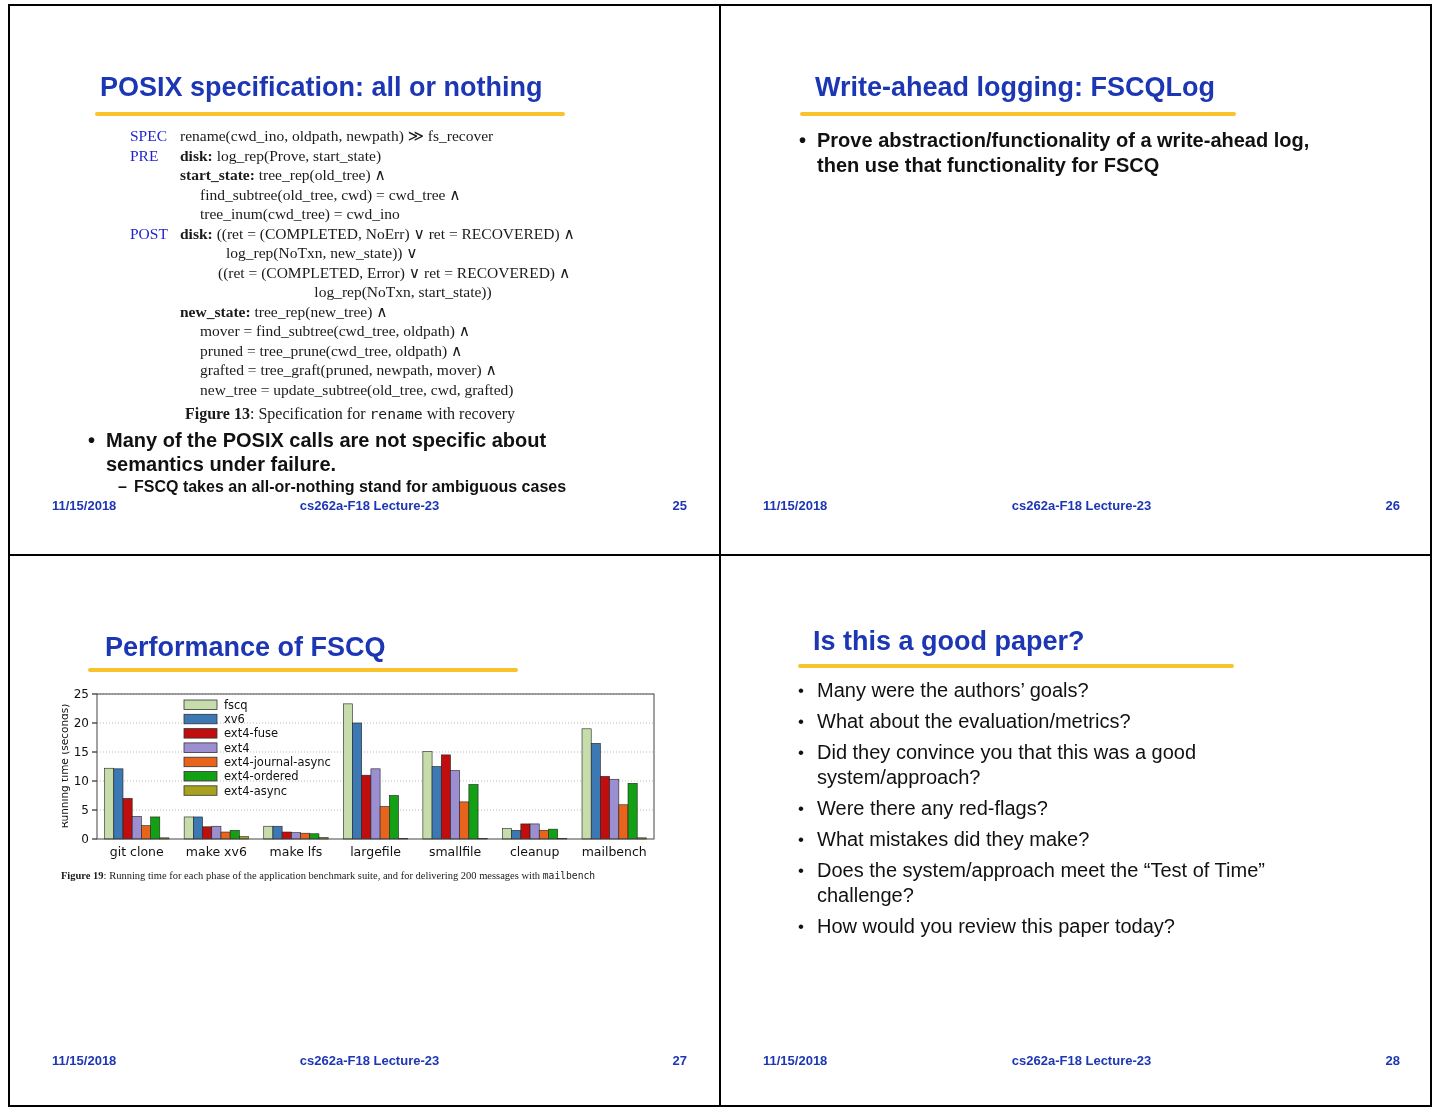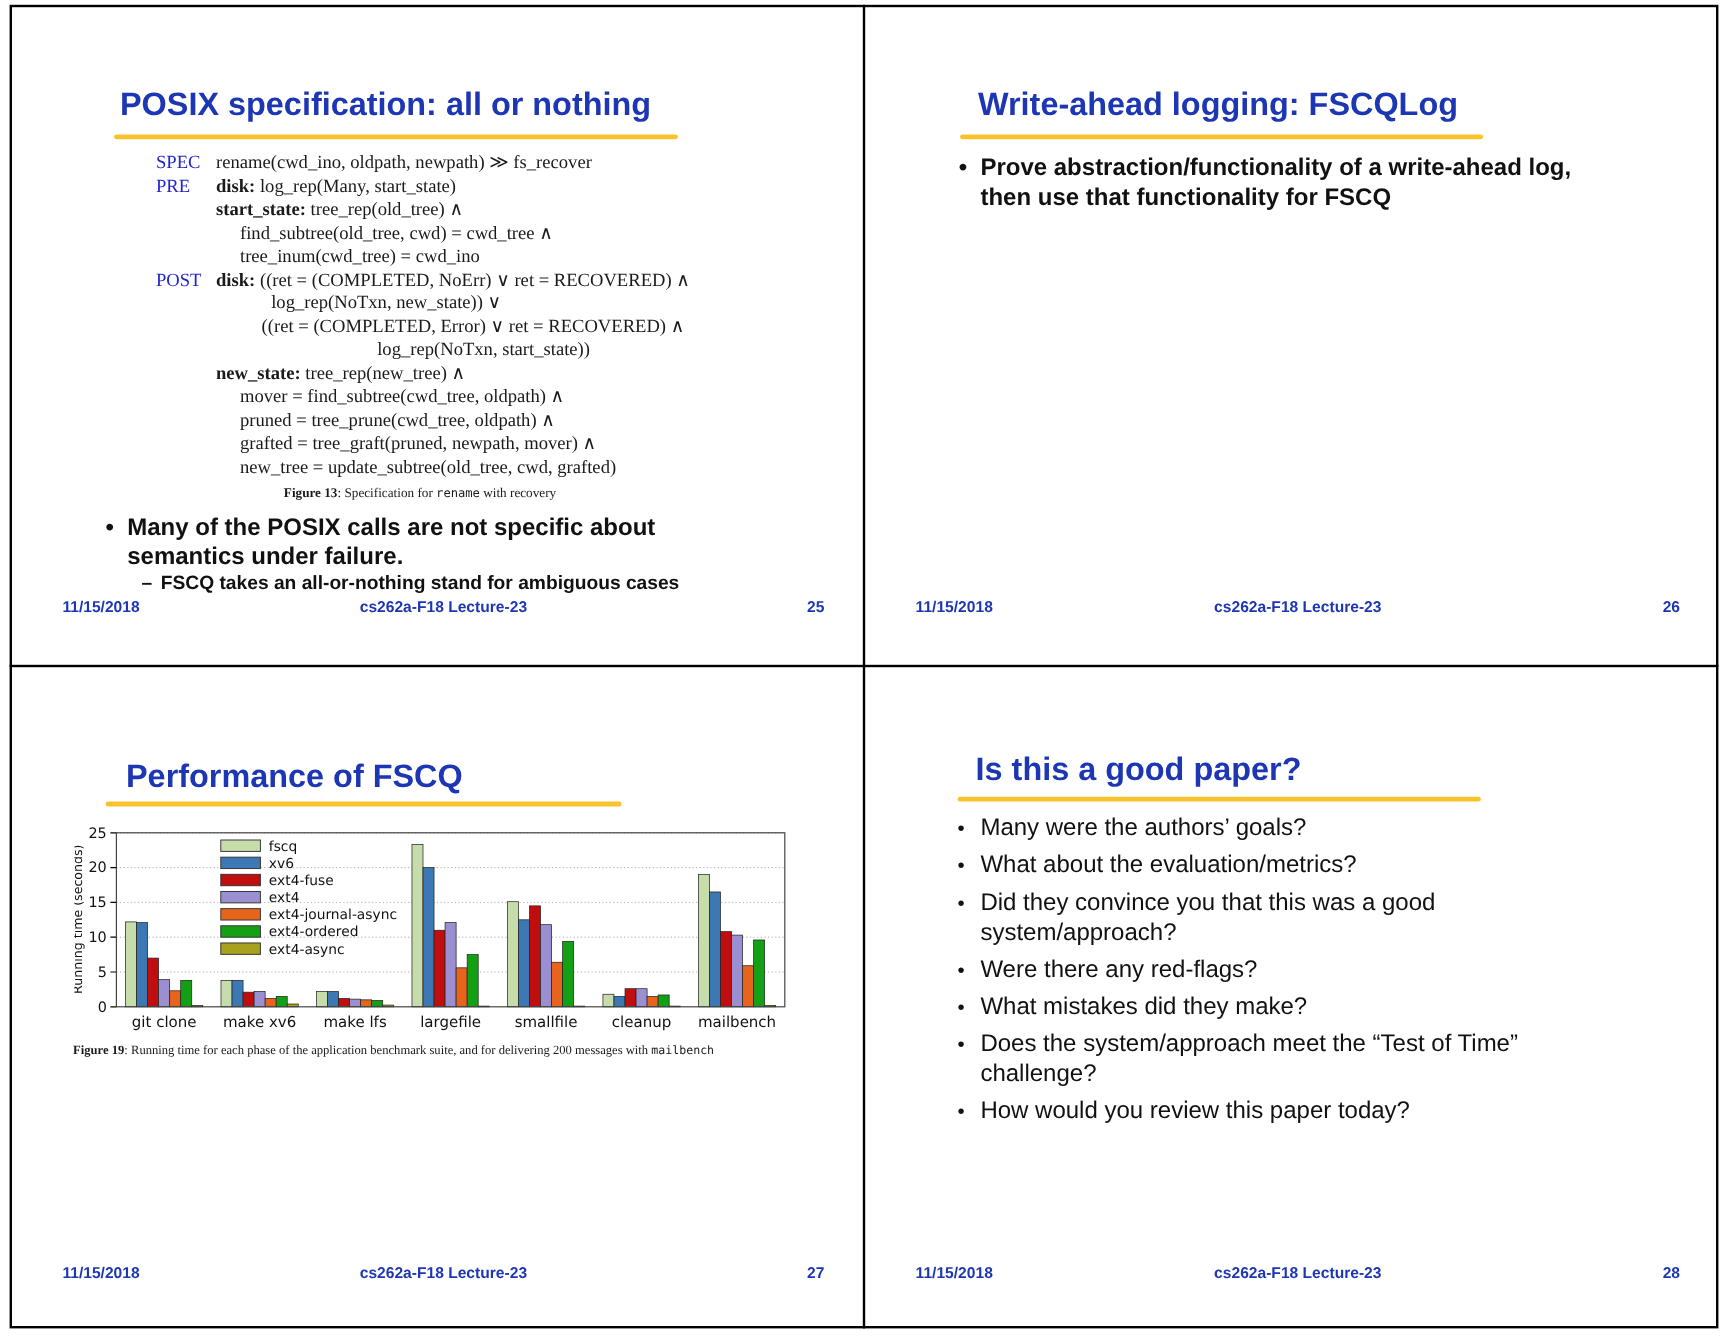--- a/index.html
+++ b/index.html
@@ -30,21 +30,21 @@
   #s1 .rule{left:85px;top:106px;width:470px;}
   #s2 .rule{left:79px;top:106px;width:436px;}
   #s3 .rule{left:78px;top:112px;width:430px;}
   #s4 .rule{left:77px;top:108px;width:436px;}
 
   
   .spec-figure{position:absolute;left:120px;top:120px;width:450px;font-family:"Liberation Serif",serif;font-size:15.5px;line-height:19.5px;color:#1a1a1a;}
   .spec-line{position:relative;white-space:nowrap;}
   .spec-label{position:absolute;left:0;color:var(--specblue);font-weight:normal;}
   .spec-line b{font-weight:bold;}
-  .spec-caption{position:absolute;left:110px;top:399px;width:460px;text-align:center;font-family:"Liberation Serif",serif;font-size:11px;color:#1a1a1a;}
+  .spec-caption{position:absolute;left:110px;top:399px;width:460px;text-align:center;font-family:"Liberation Serif",serif;font-size:16px;color:#1a1a1a;}
   .mono{font-family:"DejaVu Sans Mono",monospace;font-size:0.92em;}
 
   
   .bullet{position:absolute;}
   .bullet .mk{position:absolute;left:-18px;top:0;}
   #s1 .b1{left:96px;top:422px;width:486px;font-size:20px;font-weight:bold;line-height:24px;}
   #s1 .b2{left:124px;top:471px;width:560px;font-size:16px;font-weight:bold;line-height:19px;}
   #s1 .b2 .mk{left:-16px;}
   #s2 .b1{left:96px;top:122px;width:505px;font-size:20px;font-weight:bold;line-height:25px;}
 
@@ -71,21 +71,21 @@
 <div class="page">
   <div class="frame"></div>
   <div class="div-v"></div>
   <div class="div-h"></div>
 
   <section class="slide" id="s1">
     <h1 class="slide-title">POSIX specification: all or nothing</h1>
     <div class="rule"></div>
     <div class="spec-figure" id="spec-lines">
         <div class="spec-line" style="padding-left: 50px;"><span class="spec-label">SPEC</span><span>rename(cwd_ino, oldpath, newpath) ≫ fs_recover</span></div>
-        <div class="spec-line" style="padding-left: 50px;"><span class="spec-label">PRE</span><b>disk:</b><span> log_rep(Many, start_state)</span></div>
+        <div class="spec-line" style="padding-left: 50px;"><span class="spec-label">PRE</span><b>disk:</b><span> log_rep(Prove, start_state)</span></div>
         <div class="spec-line" style="padding-left: 50px;"><b>start_state:</b><span> tree_rep(old_tree) ∧</span></div>
         <div class="spec-line" style="padding-left: 70px;"><span>find_subtree(old_tree, cwd) = cwd_tree ∧</span></div>
         <div class="spec-line" style="padding-left: 70px;"><span>tree_inum(cwd_tree) = cwd_ino</span></div>
         <div class="spec-line" style="padding-left: 50px;"><span class="spec-label">POST</span><b>disk:</b><span> ((ret = (COMPLETED, NoErr) ∨ ret = RECOVERED) ∧</span></div>
         <div class="spec-line" style="padding-left: 96px;"><span>log_rep(NoTxn, new_state)) ∨</span></div>
         <div class="spec-line" style="padding-left: 88px;"><span>((ret = (COMPLETED, Error) ∨ ret = RECOVERED) ∧</span></div>
         <div class="spec-line" style="padding-left: 96px; text-align: center;"><span>log_rep(NoTxn, start_state))</span></div>
         <div class="spec-line" style="padding-left: 50px;"><b>new_state:</b><span> tree_rep(new_tree) ∧</span></div>
         <div class="spec-line" style="padding-left: 70px;"><span>mover = find_subtree(cwd_tree, oldpath) ∧</span></div>
         <div class="spec-line" style="padding-left: 70px;"><span>pruned = tree_prune(cwd_tree, oldpath) ∧</span></div>

